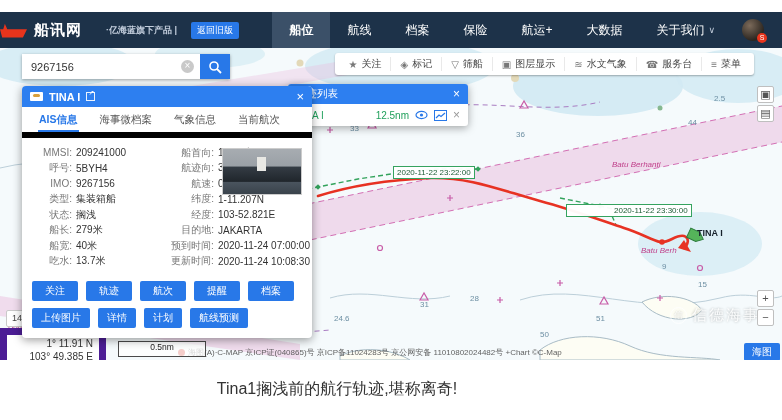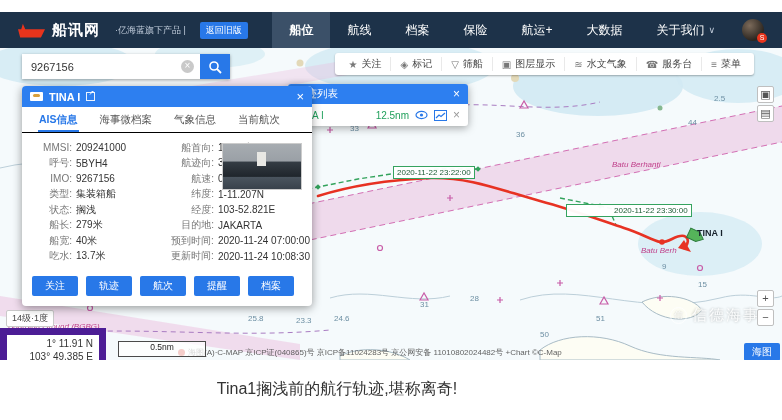--- a/index.html
+++ b/index.html
@@ -1,24 +1,24 @@
 <!DOCTYPE html>
 <html><head>
 <meta charset="utf-8">
 <style>
   * { margin:0; padding:0; box-sizing:border-box; }
   html,body { width:782px; height:420px; background:#fff; font-family:"Liberation Sans","DejaVu Sans",sans-serif; overflow:hidden; }
   .ui { position:absolute; top:0; left:0; width:782px; height:420px; }
 
   
   .nav { position:absolute; top:12px; left:0; width:782px; height:36px; background:#1d3249; display:flex; align-items:stretch; color:#fff; z-index:40; }
-  .brand { display:flex; align-items:center; padding-left:18px; gap:7px; }
+  .brand { display:flex; align-items:center; gap:7px; }
   .boat { width:27px; height:15px; background:#e8341c; clip-path:polygon(0 45%,12% 45%,18% 8%,27% 45%,100% 45%,85% 100%,8% 100%); }
   .brand-name { font-size:15px; font-weight:bold; letter-spacing:1px; }
-  .brand-sub { font-size:9px; color:#c3cedd; margin-left:8px; }
+  .brand-sub { font-size:9px; color:#c3cedd; margin-left:17px;font-weight:bold; }
   .old-badge { background:#2878e8; color:#fff; font-size:9px; padding:2px 6px; border-radius:2px; margin-left:7px; }
   .nav-items { display:flex; margin-left:auto; align-items:stretch; font-size:12px; }
   .nav-item { display:flex; align-items:center; padding:0 17px; cursor:pointer; gap:4px; }
   .nav-item.active { background:#3b5068; font-weight:bold; }
   .nav-caret { font-size:9px; color:#c3cedd; }
   .avatar-wrap { display:flex; align-items:center; padding:0 18px 0 10px; }
   .avatar { width:22px; height:22px; border-radius:50%; background:radial-gradient(circle at 35% 30%, #7b6a5a, #2c2620 70%); position:relative; }
   .avatar-badge { position:absolute; right:-3px; bottom:-2px; width:10px; height:10px; border-radius:50%; background:#e8341c; color:#fff; font-size:7px; line-height:10px; text-align:center; }
 
   
@@ -54,21 +54,21 @@
 
   
   .ship-panel { position:absolute; left:22px; top:86px; width:290px; background:#fff; border-radius:4px; overflow:hidden; box-shadow:0 2px 10px rgba(0,0,0,.4); z-index:60; }
   .sp-head { height:21px; background:#2d7ff0; display:flex; align-items:center; gap:6px; padding:0 8px; color:#fff; }
   .flag { width:13px; height:9px; background:#fff; border-radius:1px; position:relative; flex:none; }
   .flag::after { content:""; position:absolute; top:2px; left:3px; width:7px; height:3px; background:#d8a03c; border-radius:2px; }
   .sp-title { font-size:11px; font-weight:bold; }
   .extlink { width:9px; height:9px; border:1px solid rgba(255,255,255,.9); position:relative; cursor:pointer; }
   .extlink::after { content:"↗"; position:absolute; top:-4px; left:1px; font-size:7px; }
   .sp-close { margin-left:auto; font-size:13px; cursor:pointer; line-height:1; }
-  .sp-tabs { display:flex; border-bottom:1px solid #000000; padding:0 6px; }
+  .sp-tabs { display:flex; border-bottom:6px solid #000000; padding:0 6px; }
   .sp-tab { font-size:10.5px; color:#555; padding:6px 11px 5px; position:relative; cursor:pointer; white-space:nowrap; }
   .sp-tab.active { color:#2878e8; font-weight:bold; }
   .sp-tab.active::after { content:""; position:absolute; left:10px; right:10px; bottom:0; height:2px; background:#2878e8; }
   .sp-body { position:relative; padding:7px 0 2px; height:132px; }
   .fcol { position:absolute; top:7px; font-size:10px; }
   .fcol.left { left:8px; width:128px; }
   .fcol.right { left:136px; width:152px; }
   .frow { display:flex; height:15.5px; align-items:center; white-space:nowrap; }
   .flab { color:#777; text-align:right; }
   .left .flab { width:42px; }
@@ -409,20 +409,26 @@
       <div class="ship-photo"></div>
     </div>
     <div class="sp-btns">
       <div class="btn-row" id="btn-row1">
           <button class="blue-btn">关注</button>
           <button class="blue-btn">轨迹</button>
           <button class="blue-btn">航次</button>
           <button class="blue-btn">提醒</button>
           <button class="blue-btn">档案</button>
         </div>
+      <div class="btn-row" id="btn-row2">
+          <button class="blue-btn auto">上传图片</button>
+          <button class="blue-btn auto">详情</button>
+          <button class="blue-btn auto">计划</button>
+          <button class="blue-btn auto">航线预测</button>
+        </div>
     </div>
   </div>
 
   <div class="track-panel">
     <div class="tp-head">
       <span>轨迹列表</span>
       <span class="tp-close">×</span>
     </div>
     <div class="tp-row">
       <span class="tp-name">TINA I</span>

